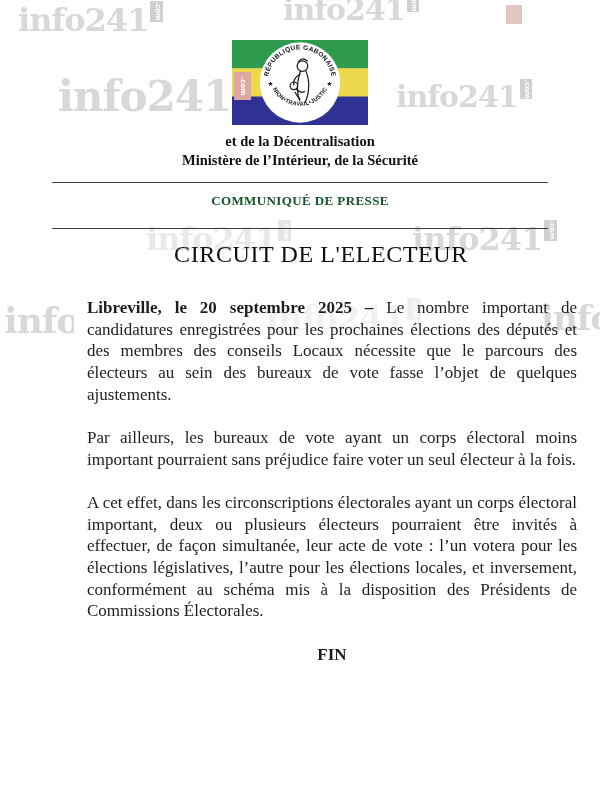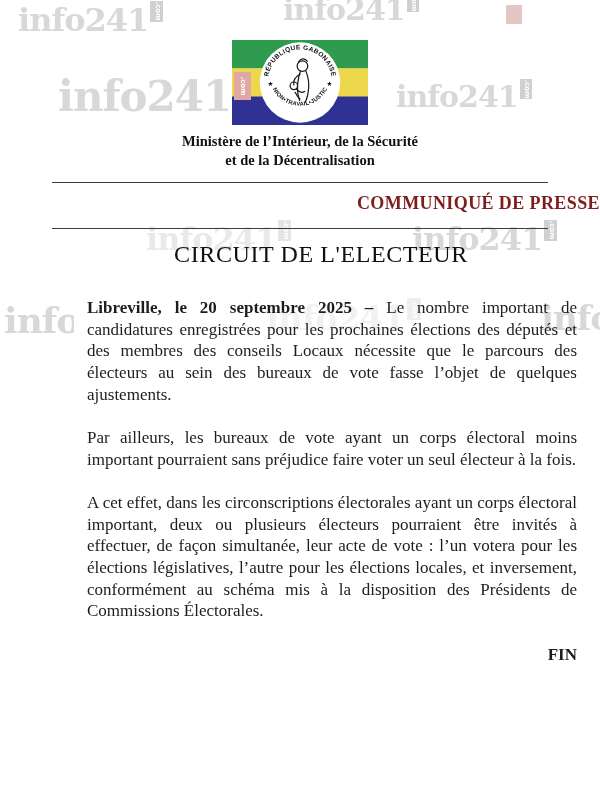--- a/index.html
+++ b/index.html
@@ -36,34 +36,34 @@
   .ministry {
     position:absolute; top:132px; left:0; right:0; z-index:4;
     text-align:center; font-weight:bold; font-size:14.5px; line-height:18.5px; color:#121212;
   }
   .rule {
     position:absolute; left:52px; right:52px; z-index:4;
     border-top:1.4px solid #3c3c3c; height:0;
   }
   .press-heading {
     position:absolute; top:193px; left:0; right:0; z-index:4;
-    text-align:right; font-weight:bold; font-size:18px; letter-spacing:.4px; color:#7f1d1d;
+    text-align:center; font-weight:bold; font-size:13px; letter-spacing:.4px; color:#14532d;
   }
   .doc-title {
     position:absolute; top:241px; left:0; right:0; z-index:4;
     text-align:center; font-weight:normal; font-size:24px; letter-spacing:.6px; color:#101010;margin-left:42px;
   }
   
   .body-text {
     position:absolute; left:55px; width:490px; top:297px; z-index:4;
     font-size:17px; line-height:21.7px; text-align:justify; color:#1d1d1d;margin-left:32px;
   }
   .body-text p { margin-bottom:21.5px; }
   .lead { font-weight:bold; }
-  .fin { font-weight:bold; text-align:right; margin-top:3px; }
+  .fin { font-weight:bold; text-align:center; margin-top:3px; }
 </style>
 </head>
 <body>
 
 <div class="page">
 
   <div class="wm" style="left:18px; top:4px; font-size:32px;">
     <span>info241</span><span class="wm-box"><span class="wm-box-text">.com</span></span>
   </div>
   <div class="wm" style="left:283px; top:-5px; font-size:30px;">
@@ -124,22 +124,22 @@
           <path d="M50,40 q-9,5 -7.5,13"></path>
           <circle cx="42.5" cy="54" r="4.6"></circle>
           <path d="M46,58.5 q5,5.5 9.5,2.5"></path>
           <path d="M44,62 q3,6 6,8"></path>
         </g>
       </svg>
     </svg>
   </div>
 
   <div class="ministry">
+    <div>et de la Décentralisation</div>
     <div>Ministère de l’Intérieur, de la Sécurité</div>
-    <div>et de la Décentralisation</div>
   </div>
 
   <div class="rule" style="top:182px;"></div>
   <div class="press-heading">COMMUNIQUÉ DE PRESSE</div>
   <div class="rule" style="top:228px;"></div>
   <div class="doc-title">CIRCUIT DE L'ELECTEUR</div>
 
   <div class="body-text">
     <p><span class="lead">Libreville, le 20 septembre 2025 –</span><span> Le nombre important de candidatures enregistrées pour les prochaines élections des députés et des membres des conseils Locaux nécessite que le parcours des électeurs au sein des bureaux de vote fasse l’objet de quelques ajustements.</span></p>
     <p>Par ailleurs, les bureaux de vote ayant un corps électoral moins important pourraient sans préjudice faire voter un seul électeur à la fois.</p>

